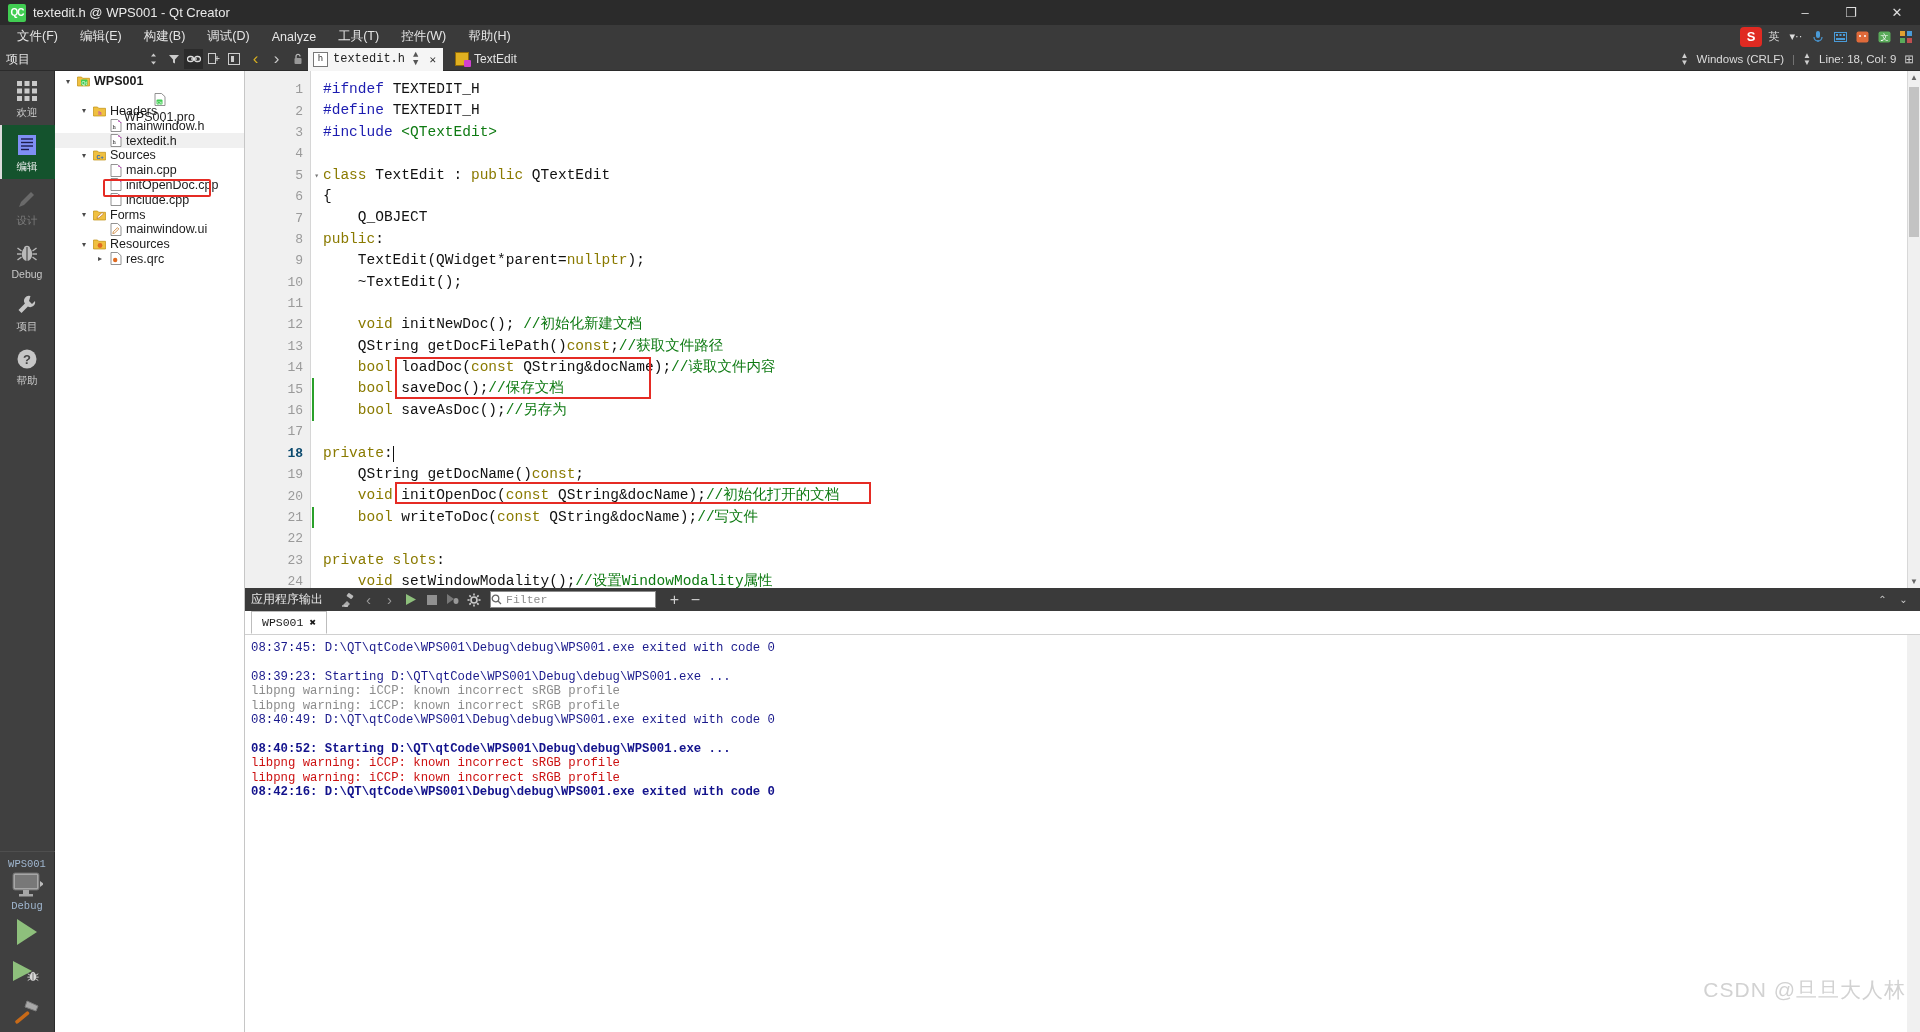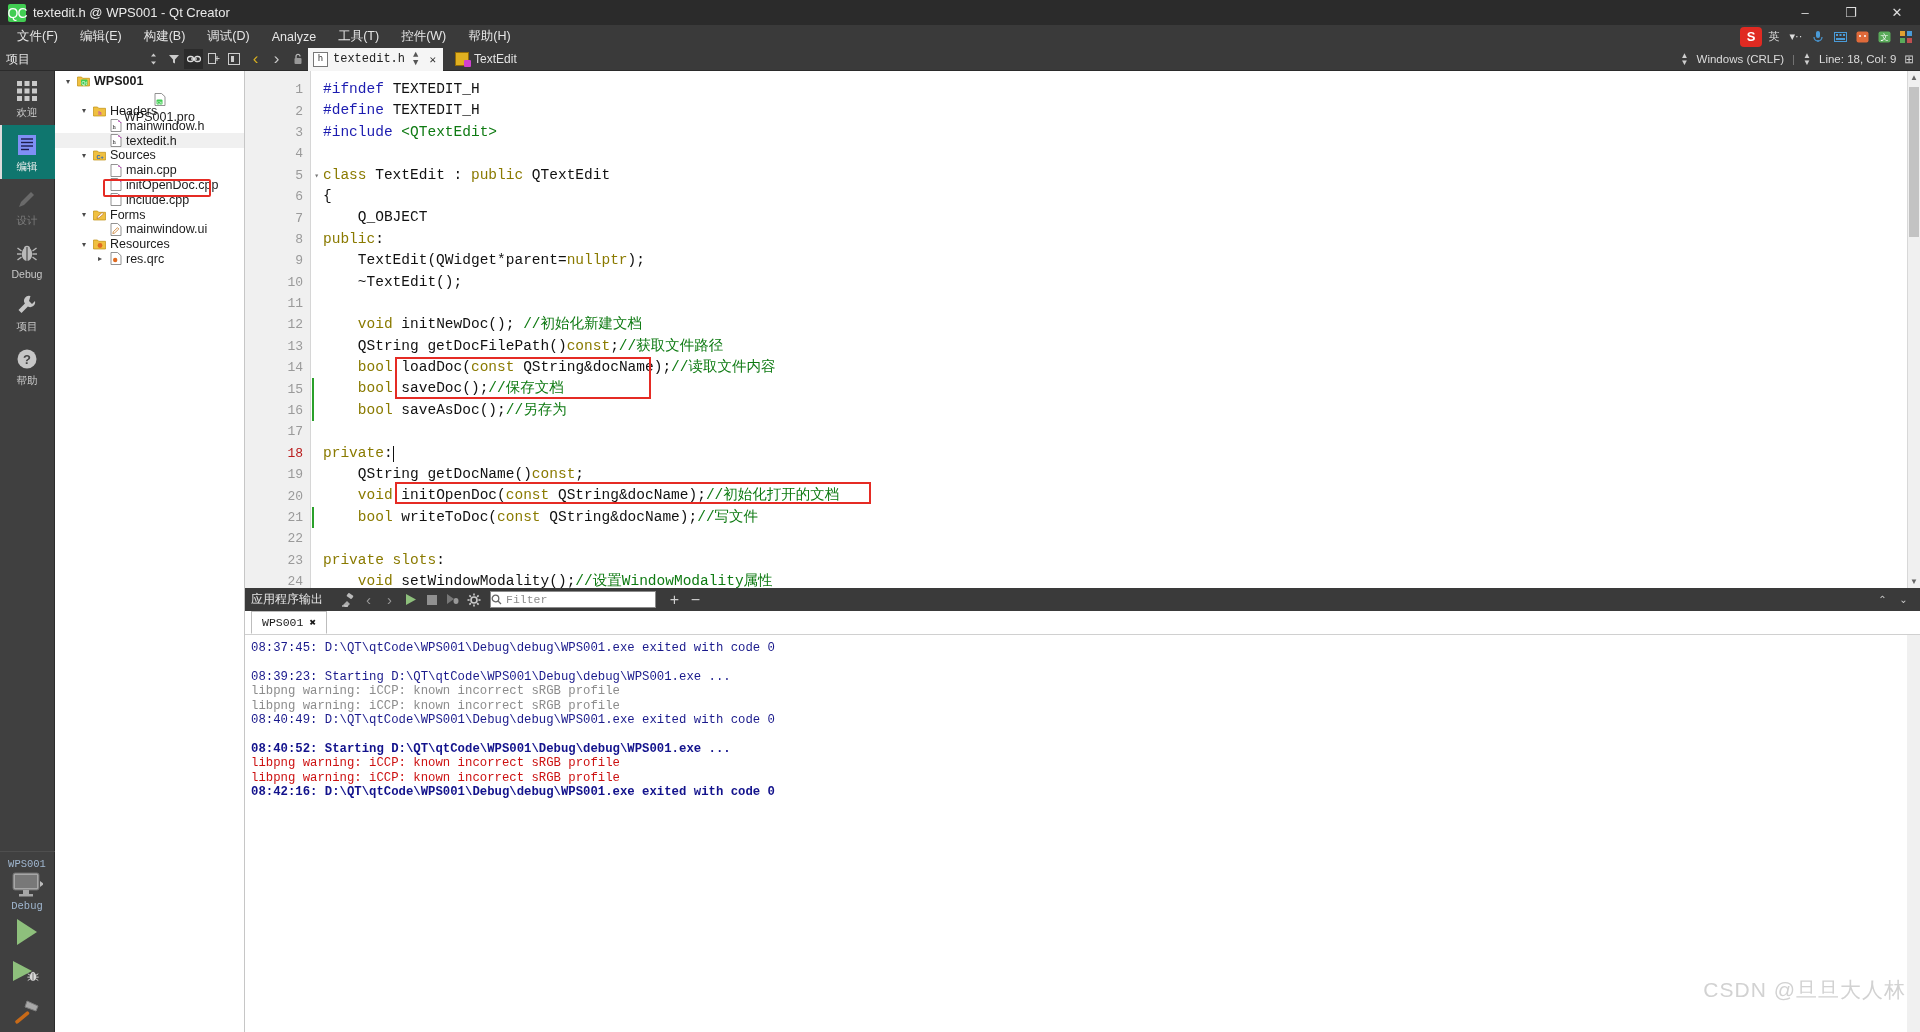--- a/index.html
+++ b/index.html
@@ -3,21 +3,21 @@
 <meta charset="utf-8">
 <style>
   * { box-sizing: border-box; margin:0; padding:0; }
   html,body{ width:1920px; height:1032px; overflow:hidden; background:#2e2e2e;
     font-family:"Liberation Sans", sans-serif; }
 
   
   #titlebar{ height:25px; background:#2b2b2b; display:flex; align-items:center;
     color:#e8e8e8; font-size:13px; position:relative; }
   #app-logo{ width:18px;height:18px;margin:0 7px 0 8px;border-radius:2px;
-    background:#41cd52; color:#fff; font-size:14px; font-weight:normal;
+    background:#41cd52; color:#fff; font-size:10px; font-weight:bold;
     display:flex;align-items:center;justify-content:center;letter-spacing:-1px;}
   #title-text{ font-size:13px; color:#eaeaea; }
   #winbtns{ position:absolute; right:0; top:0; height:25px; display:flex; }
   .winbtn{ width:46px;height:25px;display:flex;align-items:center;justify-content:center;
     color:#ddd;font-size:13px; }
 
   
   #menubar{ height:23px; background:#3a3a3a; display:flex; align-items:center;
     padding-left:6px; position:relative;}
   .menu-item{ color:#e6e6e6; font-size:12.5px; padding:3px 11px; white-space:nowrap;}
@@ -60,21 +60,21 @@
   #tool-far .ud{ font-size:8px; line-height:7px; color:#cfcfcf;}
 
   
   #body{ display:flex; height:calc(1032px - 25px - 23px - 23px); }
 
   
   #modebar{ width:55px; background:#404040; display:flex; flex-direction:column;
     align-items:center; border-right:1px solid #2b2b2b; }
   .mode{ width:55px; padding:7px 0 5px; display:flex; flex-direction:column;
     align-items:center; gap:2px; position:relative;}
-  .mode.active{ background:#0f766e; }
+  .mode.active{ background:#14532d; }
   .mode.active::before{ content:""; position:absolute; left:0; top:0; bottom:0;
     width:2px; background:#dcdcdc;}
   .mode .glyph{ width:26px;height:26px; display:flex;align-items:center;justify-content:center; }
   .mode .txt{ font-size:10.5px; color:#c8c8c8; }
   .mode.disabled .txt{ color:#7a7a7a; }
   .mode.active .txt{ color:#f0f0f0; }
   #modebar .spacer{ flex:1; }
   #kitsel{ width:55px; display:flex;flex-direction:column;align-items:center;
     padding-top:6px; gap:2px; border-top:1px solid #4e4e4e;}
   #kitsel .proj{ font-size:10.5px;color:#9fb6cf; font-family:"Liberation Mono",monospace;}
@@ -99,21 +99,21 @@
 
   
   #edcol{ flex:1; display:flex; flex-direction:column; min-width:0; }
   #editor{ background:#fff; position:relative; height:517px; display:flex; overflow:hidden;}
   #gutter{ width:66px; background:#f0f0f0; border-right:1px solid #d6d6d6;
     font-family:"Liberation Mono", monospace; font-size:13px; color:#9a9a9a;
     padding-top:8px; }
   .gl{ height:21.4px; display:flex; align-items:center; justify-content:flex-end;
     padding-right:7px; position:relative;}
   .gl .fold{ position:absolute; right:-9px; color:#777; font-size:8px;}
-  .gl.cur{ color:#b91c1c; font-weight:normal; }
+  .gl.cur{ color:#0c4a6e; font-weight:bold; }
   .gl .chbar{ position:absolute; right:-4px; top:0; bottom:0; width:2.5px; background:#2aa02a;}
   #code{ flex:1; padding-top:8px; padding-left:12px; position:relative;
     font-family:"Liberation Mono", monospace; font-size:14.5px; overflow:hidden;}
   .cl{ height:21.4px; line-height:21.4px; white-space:pre; }
   .k-pre{color:#1c1cb0;} .k-kw{color:#8a7a00;}
   .k-str{color:#0e7a12;} .k-cmt{color:#0e7a12;} .k-txt{color:#111;}
   .hlbox{ position:absolute; border:2px solid #e52b24; pointer-events:none; }
   #caret18{ position:absolute; width:1.5px; background:#111; }
   #edscroll{ position:absolute; right:0; top:0; width:13px; bottom:0; background:#f0f0f0;
     border-left:1px solid #d8d8d8;}

